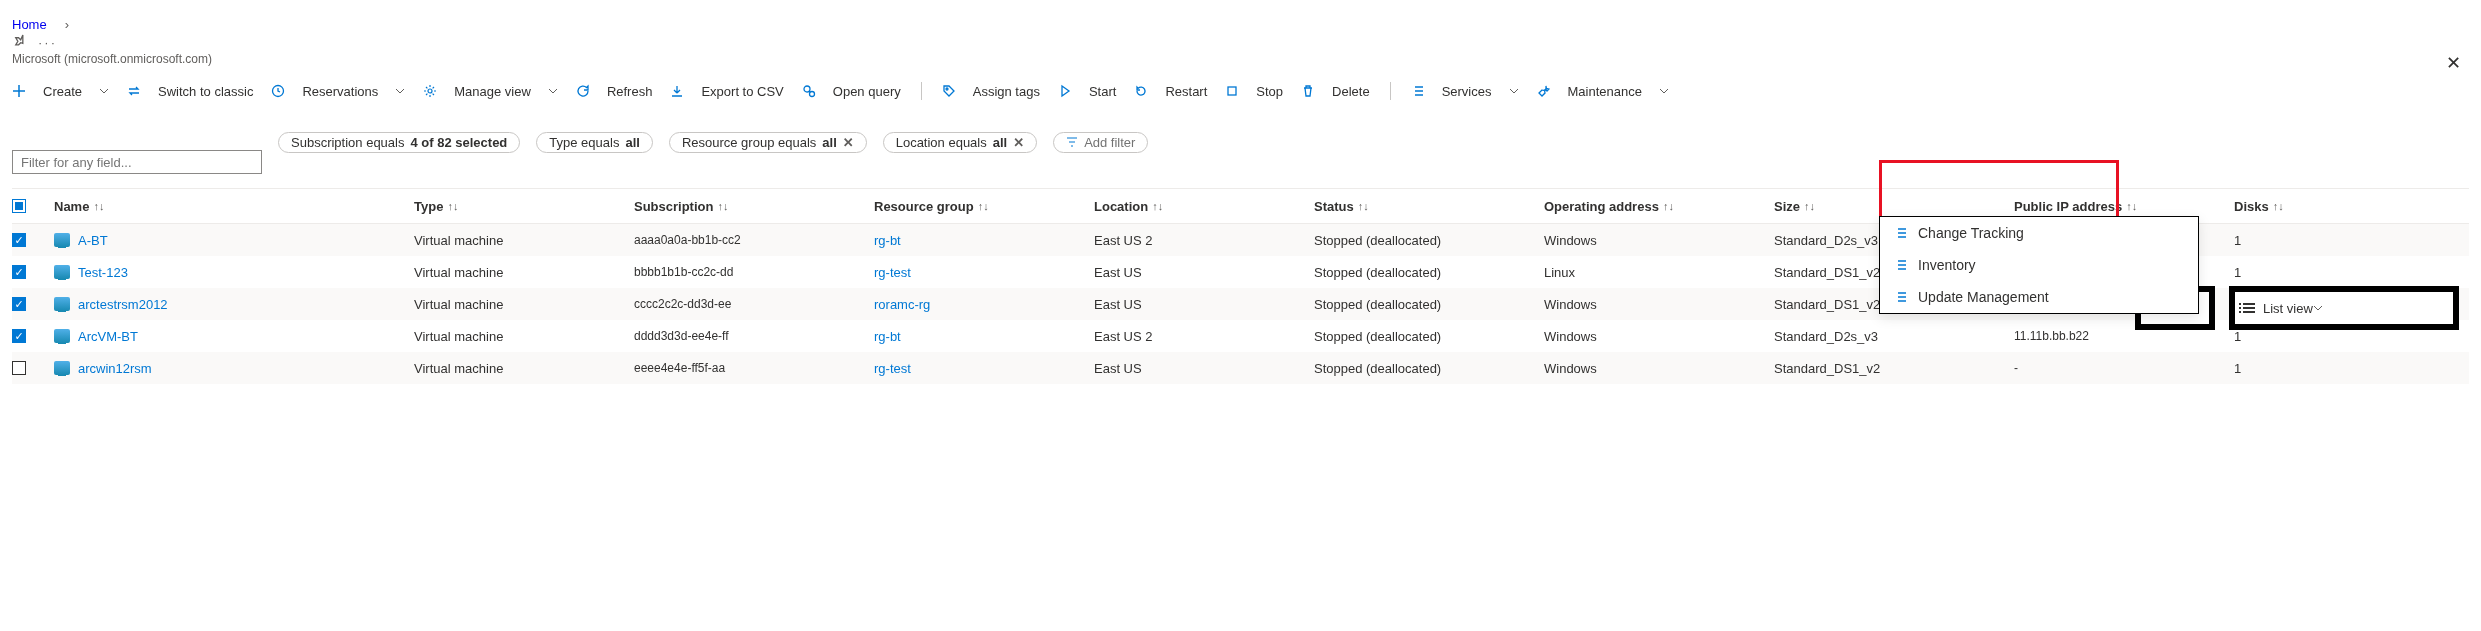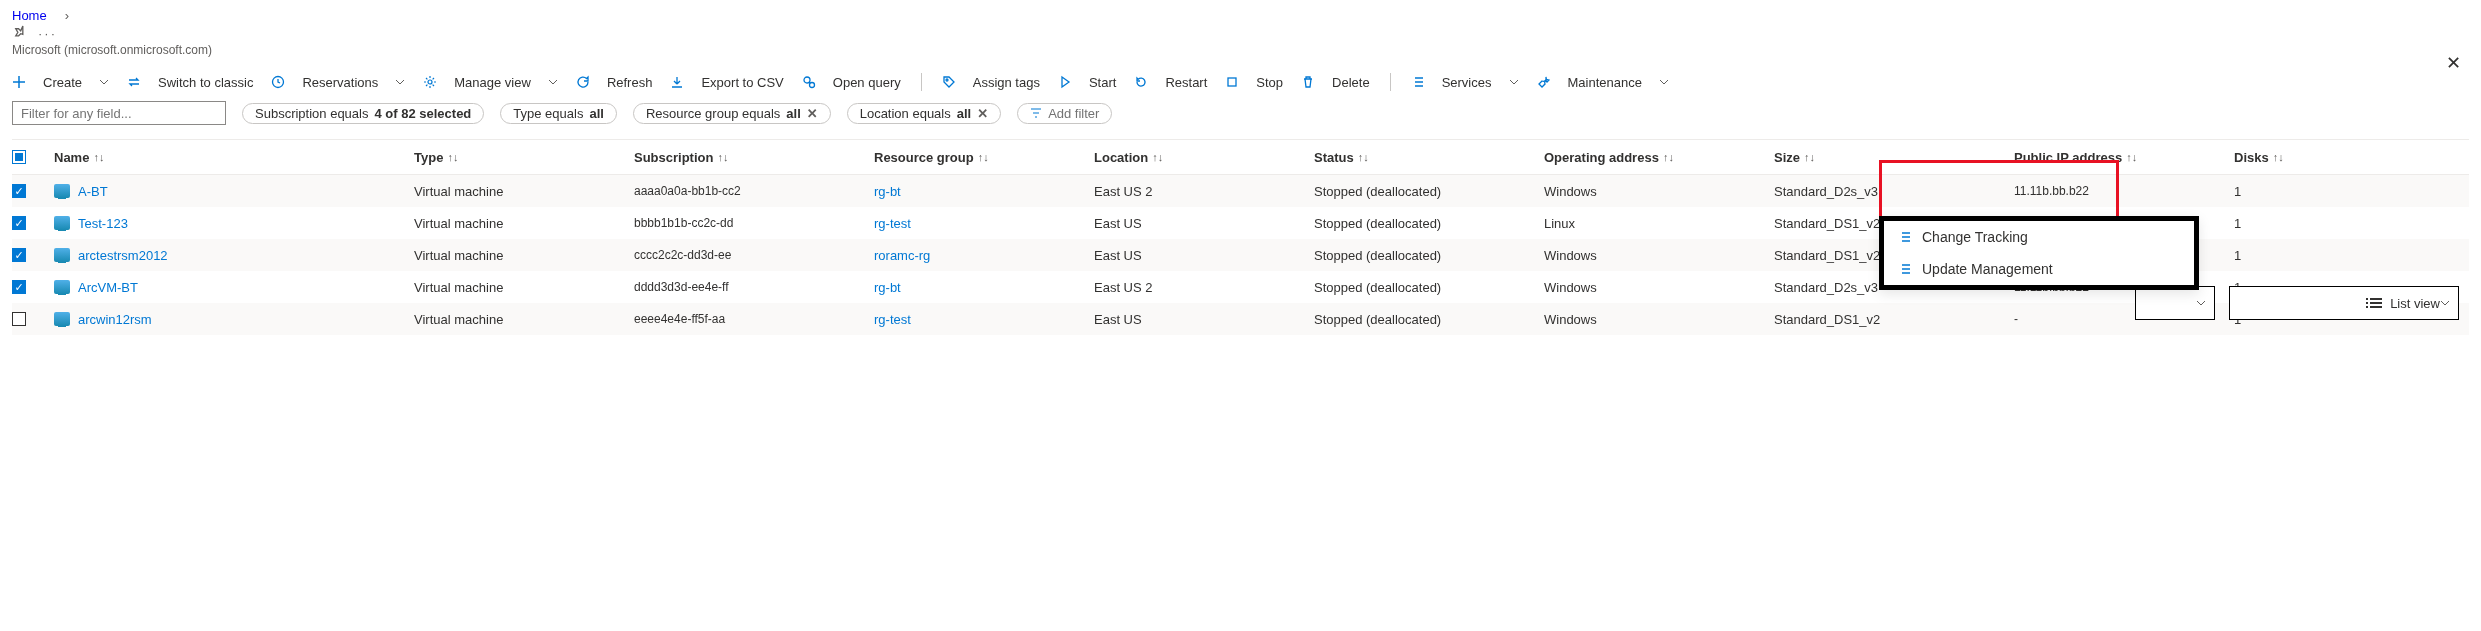--- a/index.html
+++ b/index.html
@@ -1,33 +1,33 @@
 <!DOCTYPE html>
 <html><head>
 <meta charset="utf-8">
 <style>
   * { box-sizing: border-box; }
   html, body { margin:0; padding:0; font-family:"Segoe UI",Arial,sans-serif; font-size:13px; color:#323130; background:#fff; width:2481px; }
   a { text-decoration:none; }
   .page { width:2481px; padding:8px 12px 0 12px; position:relative; }
   
-  .breadcrumb { display:flex; align-items:flex-end; gap:18px; color:#0078d4; font-size:13px; }
+  .breadcrumb { display:flex; align-items:flex-end; gap:18px; color:#0078d4; font-size:13px;margin-top:9px; }
   .breadcrumb .chev { color:#605e5c; }
   
   .title-row { display:flex; align-items:center; gap:10px; margin-top:2px; }
   .title-row h1 { font-size:28px; font-weight:600; margin:0; }
   .subtitle { font-size:12px; color:#605e5c; margin-top:2px; margin-bottom:10px; }
   
   .toolbar { display:flex; align-items:center; gap:18px; padding:6px 0 10px 0; border-bottom:0; position:relative; flex-wrap:nowrap; }
   .tbtn { display:flex; align-items:center; gap:17px; color:#323130; cursor:pointer; }
   .tbtn svg { flex-shrink:0; }
   .tool-sep { width:1px; height:18px; background:#c8c6c4; margin:0 2px; }
   
   .filter-row { display:flex; align-items:center; gap:16px; padding:0 0 14px 0; }
-  .filter-input { width:214px; height:24px; border:1px solid #8a8886; padding:2px 8px; font-size:13px; }
+  .filter-input { width:250px; height:24px; border:1px solid #8a8886; padding:2px 8px; font-size:13px;margin-top:40px; }
   .pill { display:flex; align-items:center; gap:6px; background:#fff; border:1px solid #c8c6c4; border-radius:14px; padding:2px 12px; font-size:13px; color:#323130; cursor:pointer; white-space:nowrap; }
   .pill .x { color:#605e5c; font-weight:bold; }
   .pill.add { color:#737373; }
   .pill.add svg { stroke:#0078d4; }
   
   .table { width:100%; }
   .thead, .trow { display:grid; grid-template-columns:42px 360px 220px 240px 220px 220px 230px 230px 240px 220px 230px 120px; align-items:center; }
   .thead { border-top:1px solid #edebe9; border-bottom:1px solid #edebe9; height:36px; font-weight:600; color:#323130;}
   .thead .th { display:flex; align-items:center; gap:4px; cursor:pointer; }
   .trow { height:32px; font-size:13px; }
@@ -41,26 +41,26 @@
   .chk.indet { background:#fff; border-color:#0078d4; }
   .chk.indet::after { content:""; width:8px; height:8px; background:#0078d4; }
   .vm-icon { width:16px; height:14px; background:linear-gradient(#50b0e8,#198ab3); border-radius:2px; position:relative; flex-shrink:0;}
   .vm-icon::after { content:""; position:absolute; left:4px; right:4px; bottom:-3px; height:3px; background:#198ab3; border-radius:0 0 2px 2px; }
   .sortglyph { color:#605e5c; font-size:11px; }
   
   .close-x { position:absolute; top:52px; right:20px; font-size:18px; color:#323130; cursor:pointer; }
   
   .red-box { position:absolute; border:3px solid #e81123; pointer-events:none; top:160px; left:1879px; width:240px; height:64px; }
   
-  .dropdown { position:absolute; top:216px; left:1879px; width:320px; background:#fff; border:5px solid #000000; box-shadow:0 4px 12px rgba(0,0,0,0.1); z-index:5;}
+  .dropdown { position:absolute; top:216px; left:1879px; width:320px; background:#fff; border:1px solid #000000; box-shadow:0 4px 12px rgba(0,0,0,0.1); z-index:5;}
   .dropdown .ditem { display:flex; align-items:center; gap:10px; padding:8px 14px; cursor:pointer; font-size:14px; color:#323130;}
   .dropdown .ditem svg { flex-shrink:0; }
   
   .right-controls { position:absolute; top:286px; right:22px; display:flex; gap:14px; z-index:3;}
-  .select-like { border:1px solid #000000; height:26px; display:flex; align-items:center; justify-content:flex-end; padding:16px 8px; background:#fff; cursor:pointer; font-size:13px;}
+  .select-like { border:6px solid #000000; height:26px; display:flex; align-items:center; justify-content:flex-start; padding:16px 8px; background:#fff; cursor:pointer; font-size:13px;}
   .select-a{ width:80px; }
   .select-b{ width:230px; }
   .list-icon { display:flex; flex-direction:column; gap:2px; }
   .list-icon span { display:block; width:12px; height:2px; background:#323130; position:relative;}
   .list-icon span::before{content:"";position:absolute;left:-4px;top:0;width:2px;height:2px;background:#323130;}
   
   .vscroll { position:absolute; right:2px; top:395px; width:18px; height:220px; background:#f3f2f1; }
   .vscroll .thumb{ position:absolute; left:2px; top:2px; right:2px; height:200px; background:#c8c6c4; border-radius:2px;}
   b{ font-weight:700; }
 </style>
@@ -403,17 +403,23 @@
     <div class="ditem">
       <svg width="14" height="14" viewBox="0 0 14 14" stroke="#0078d4" stroke-width="1.3">
           <path d="M4 3h8M4 7h8M4 11h8M2 3h0M2 7h0M2 11h0"></path>
         </svg>
       <span>Change Tracking</span>
     </div>
     <div class="ditem">
       <svg width="14" height="14" viewBox="0 0 14 14" stroke="#0078d4" stroke-width="1.3">
           <path d="M4 3h8M4 7h8M4 11h8M2 3h0M2 7h0M2 11h0"></path>
         </svg>
+      <span>Inventory</span>
+    </div>
+    <div class="ditem">
+      <svg width="14" height="14" viewBox="0 0 14 14" stroke="#0078d4" stroke-width="1.3">
+          <path d="M4 3h8M4 7h8M4 11h8M2 3h0M2 7h0M2 11h0"></path>
+        </svg>
       <span>Update Management</span>
     </div>
   </div>
 
 </div>
 
 </body></html>

